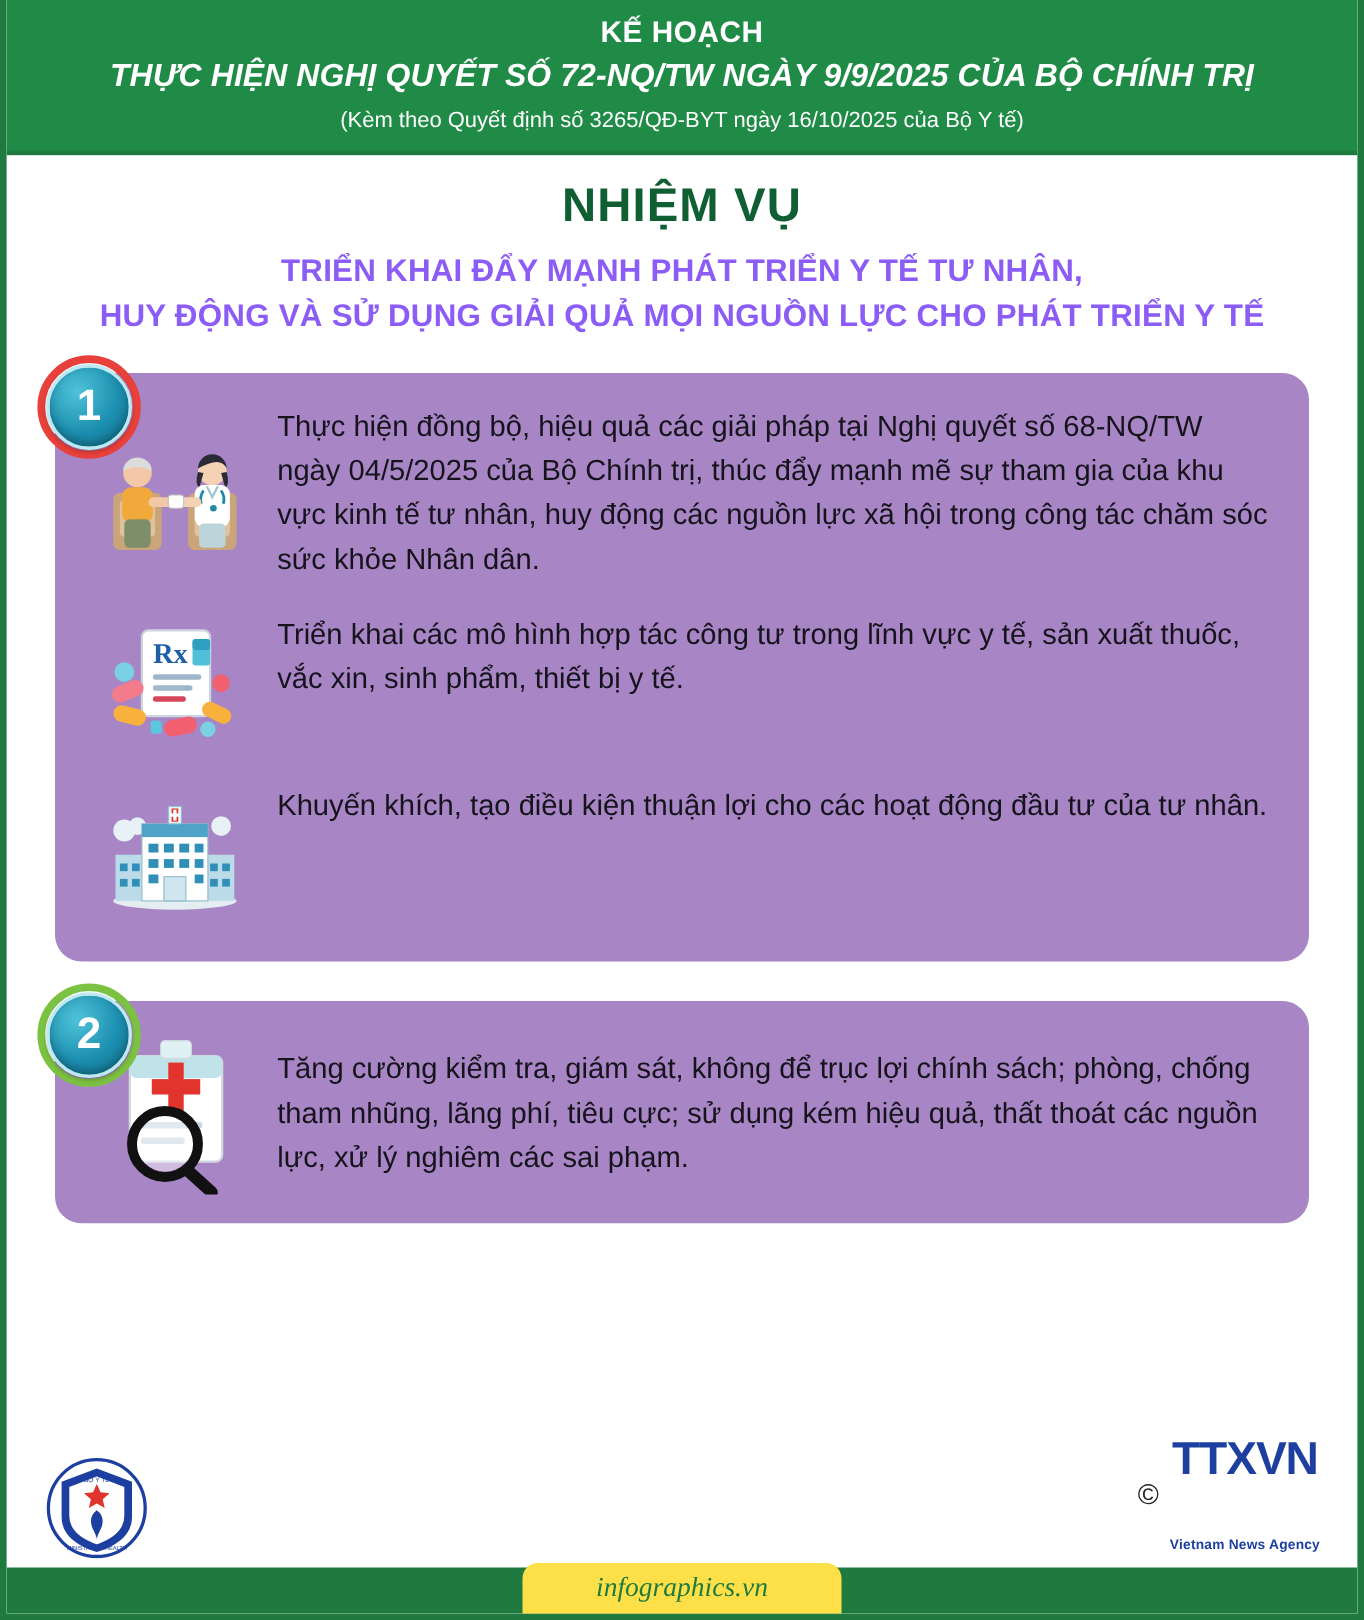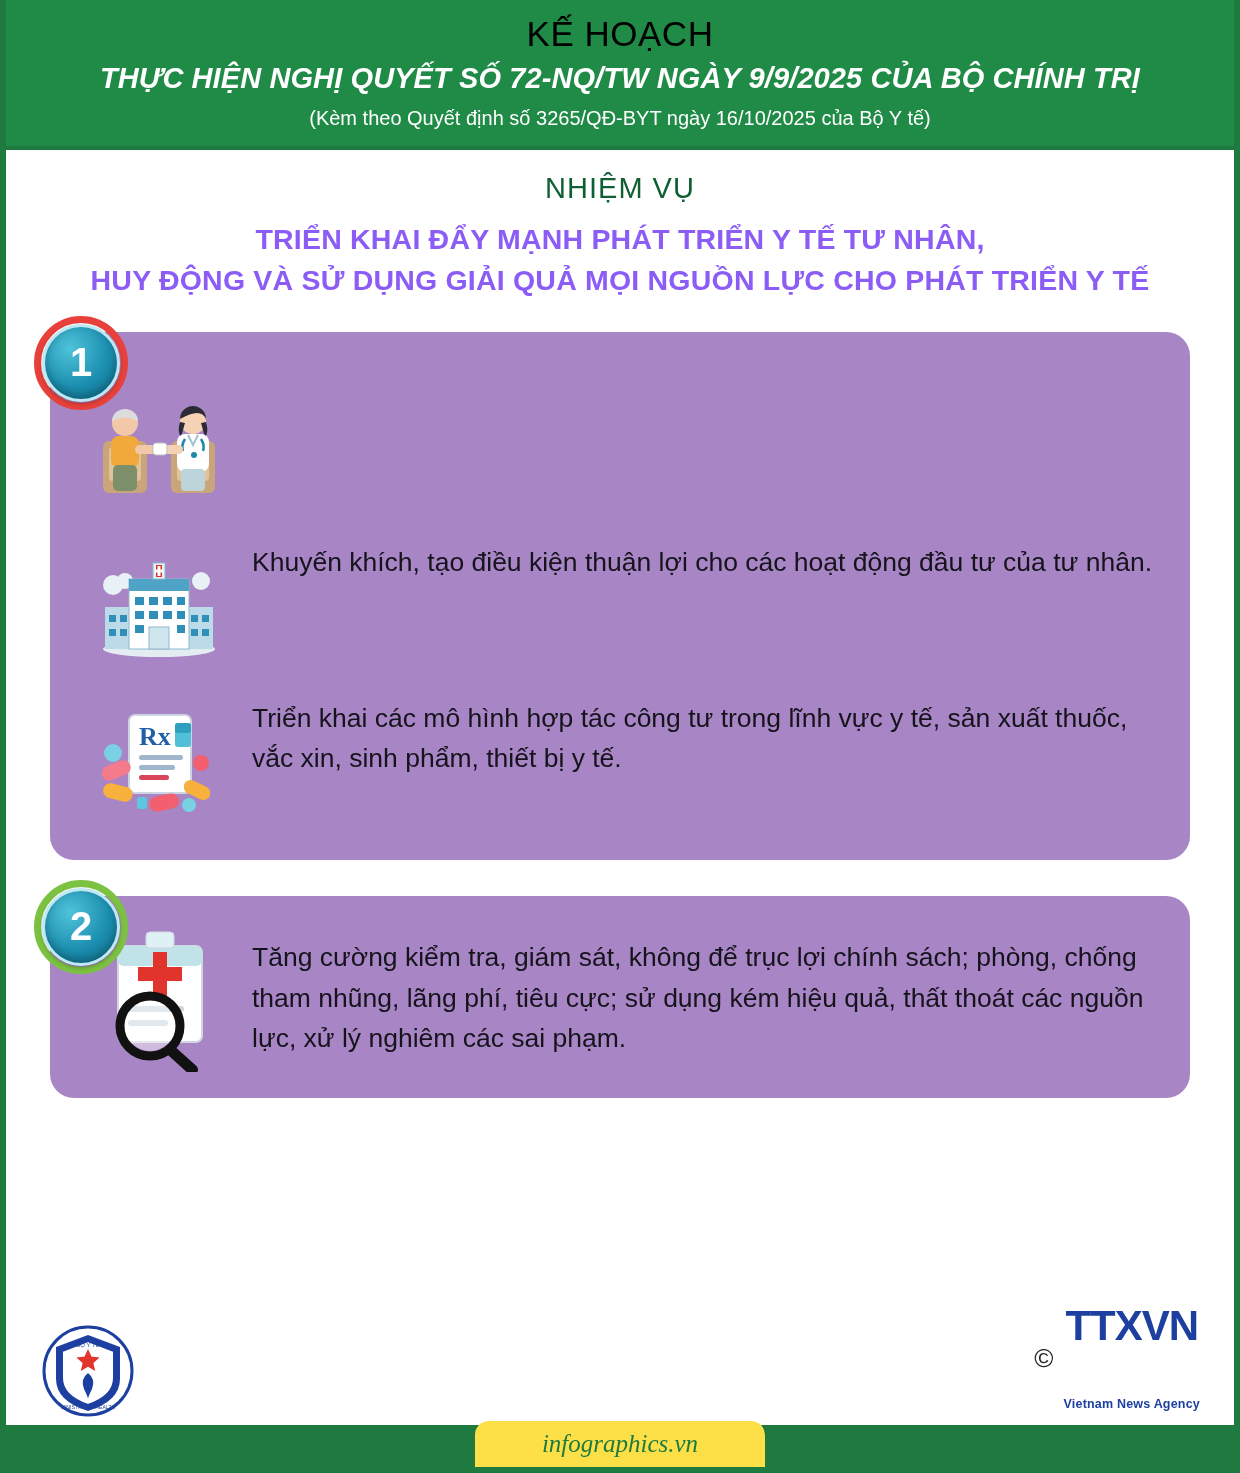--- a/index.html
+++ b/index.html
@@ -26,23 +26,23 @@
   }
 
   
   .header {
     background: #1f8b46;
     padding: 14px 24px 16px 24px;
     text-align: center;
     border-bottom: 4px solid #1f7a3f;
   }
   .header .kehoach {
-    color: #000000;
-    font-size: 35px;
-    font-weight: normal;
+    color: #ffffff;
+    font-size: 27px;
+    font-weight: bold;
     letter-spacing: 0.5px;
     margin-bottom: 6px;
   }
   .header .line1,
   .header .line2 {
     color: #ffffff;
     font-size: 29px;
     font-weight: bold;
     line-height: 1.28;
     letter-spacing: 0.1px;
@@ -55,22 +55,22 @@
     font-weight: normal;
   }
 
   
   .titleblock {
     text-align: center;
     padding: 22px 40px 6px 40px;
   }
   .titleblock .t1 {
     color: #0f5f33;
-    font-size: 29px;
-    font-weight: normal;
+    font-size: 43px;
+    font-weight: bold;
     letter-spacing: 1px;
     margin-bottom: 14px;
   }
   .titleblock .t2,
   .titleblock .t3 {
     color: #8b5cf6;
     font-size: 28.5px;
     font-weight: bold;
     line-height: 1.45;
     letter-spacing: 0.2px;
@@ -270,20 +270,47 @@
             <rect x="88" y="45" width="32" height="38" rx="8" fill="#ffffff"></rect>
             <rect x="92" y="80" width="24" height="22" rx="4" fill="#bcd4da"></rect>
             <path d="M99 46 l5 10 l5 -10" stroke="#9fc3cf" stroke-width="2" fill="none"></path>
             <path d="M96 50 q-4 6 -2 12" stroke="#1e88a8" stroke-width="2.5" fill="none"></path>
             <path d="M112 50 q4 6 2 12" stroke="#1e88a8" stroke-width="2.5" fill="none"></path>
             <circle cx="105" cy="66" r="3" fill="#1e88a8"></circle>
             <rect x="72" y="56" width="22" height="9" rx="4.5" fill="#f6d2b4"></rect>
             <rect x="64" y="54" width="14" height="12" rx="3" fill="#ffffff" stroke="#bfbfbf"></rect>
           </svg>
         </div>
+        <div class="text-cell">Thực hiện đồng bộ, hiệu quả các giải pháp tại Nghị quyết số 68-NQ/TW ngày 04/5/2025 của Bộ Chính trị, thúc đẩy mạnh mẽ sự tham gia của khu vực kinh tế tư nhân, huy động các nguồn lực xã hội trong công tác chăm sóc sức khỏe Nhân dân.</div>
+      </div>
+
+      <div class="row row3">
+        <div class="icon-cell">
+          <svg width="140" height="120" viewBox="0 0 140 120" xmlns="http://www.w3.org/2000/svg">
+            <rect x="40" y="14" width="62" height="78" rx="6" fill="#ffffff" stroke="#cdd6e0" stroke-width="2"></rect>
+            <text x="50" y="44" font-family="Liberation Serif, serif" font-size="26" font-weight="bold" fill="#1f5fa8">Rx</text>
+            <rect x="50" y="54" width="44" height="5" rx="2.5" fill="#9fb6cc"></rect>
+            <rect x="50" y="64" width="36" height="5" rx="2.5" fill="#9fb6cc"></rect>
+            <rect x="50" y="74" width="30" height="5" rx="2.5" fill="#d7465a"></rect>
+            <rect x="86" y="22" width="16" height="24" rx="3" fill="#4fc0d8"></rect>
+            <rect x="86" y="22" width="16" height="10" rx="3" fill="#2f9fc0"></rect>
+
+            <g>
+              <rect x="12" y="62" width="30" height="15" rx="7.5" fill="#f47b8c" transform="rotate(-22 27 69)"></rect>
+              <rect x="14" y="84" width="30" height="15" rx="7.5" fill="#f8b13c" transform="rotate(14 29 91)"></rect>
+              <circle cx="24" cy="52" r="9" fill="#7ad1e4"></circle>
+              <rect x="60" y="94" width="30" height="15" rx="7.5" fill="#f25f6e" transform="rotate(-12 75 101)"></rect>
+              <rect x="94" y="82" width="28" height="14" rx="7" fill="#f8b13c" transform="rotate(26 108 89)"></rect>
+              <circle cx="112" cy="62" r="8" fill="#f25f6e"></circle>
+              <circle cx="100" cy="104" r="7" fill="#7ad1e4"></circle>
+              <rect x="48" y="96" width="10" height="12" rx="3" fill="#5bc8de"></rect>
+            </g>
+          </svg>
+        </div>
+        <div class="text-cell">Triển khai các mô hình hợp tác công tư trong lĩnh vực y tế, sản xuất thuốc, vắc xin, sinh phẩm, thiết bị y tế.</div>
       </div>
 
       <div class="row row2">
         <div class="icon-cell">
           <svg width="140" height="120" viewBox="0 0 140 120" xmlns="http://www.w3.org/2000/svg">
             <ellipse cx="70" cy="104" rx="56" ry="8" fill="#e4eef2"></ellipse>
             <circle cx="24" cy="40" r="10" fill="#e8f1f6"></circle>
             <circle cx="36" cy="36" r="8" fill="#e8f1f6"></circle>
             <circle cx="112" cy="36" r="9" fill="#e8f1f6"></circle>
 
@@ -314,46 +341,20 @@
               <rect x="102" y="70" width="7" height="7"></rect>
                 <rect x="113" y="70" width="7" height="7"></rect>
               <rect x="102" y="84" width="7" height="7"></rect>
                 <rect x="113" y="84" width="7" height="7"></rect>
             </g>
             <rect x="60" y="82" width="20" height="22" fill="#cfe6ef" stroke="#8fb9cc"></rect>
           </svg>
         </div>
         <div class="text-cell">Khuyến khích, tạo điều kiện thuận lợi cho các hoạt động đầu tư của tư nhân.</div>
       </div>
-
-      <div class="row row3">
-        <div class="icon-cell">
-          <svg width="140" height="120" viewBox="0 0 140 120" xmlns="http://www.w3.org/2000/svg">
-            <rect x="40" y="14" width="62" height="78" rx="6" fill="#ffffff" stroke="#cdd6e0" stroke-width="2"></rect>
-            <text x="50" y="44" font-family="Liberation Serif, serif" font-size="26" font-weight="bold" fill="#1f5fa8">Rx</text>
-            <rect x="50" y="54" width="44" height="5" rx="2.5" fill="#9fb6cc"></rect>
-            <rect x="50" y="64" width="36" height="5" rx="2.5" fill="#9fb6cc"></rect>
-            <rect x="50" y="74" width="30" height="5" rx="2.5" fill="#d7465a"></rect>
-            <rect x="86" y="22" width="16" height="24" rx="3" fill="#4fc0d8"></rect>
-            <rect x="86" y="22" width="16" height="10" rx="3" fill="#2f9fc0"></rect>
-
-            <g>
-              <rect x="12" y="62" width="30" height="15" rx="7.5" fill="#f47b8c" transform="rotate(-22 27 69)"></rect>
-              <rect x="14" y="84" width="30" height="15" rx="7.5" fill="#f8b13c" transform="rotate(14 29 91)"></rect>
-              <circle cx="24" cy="52" r="9" fill="#7ad1e4"></circle>
-              <rect x="60" y="94" width="30" height="15" rx="7.5" fill="#f25f6e" transform="rotate(-12 75 101)"></rect>
-              <rect x="94" y="82" width="28" height="14" rx="7" fill="#f8b13c" transform="rotate(26 108 89)"></rect>
-              <circle cx="112" cy="62" r="8" fill="#f25f6e"></circle>
-              <circle cx="100" cy="104" r="7" fill="#7ad1e4"></circle>
-              <rect x="48" y="96" width="10" height="12" rx="3" fill="#5bc8de"></rect>
-            </g>
-          </svg>
-        </div>
-        <div class="text-cell">Triển khai các mô hình hợp tác công tư trong lĩnh vực y tế, sản xuất thuốc, vắc xin, sinh phẩm, thiết bị y tế.</div>
-      </div>
     </div>
 
     <div class="card card2">
       <div class="badge green">
         <span class="ring"></span>
         <span class="inner">2</span>
       </div>
 
       <div class="row">
         <div class="icon-cell">

